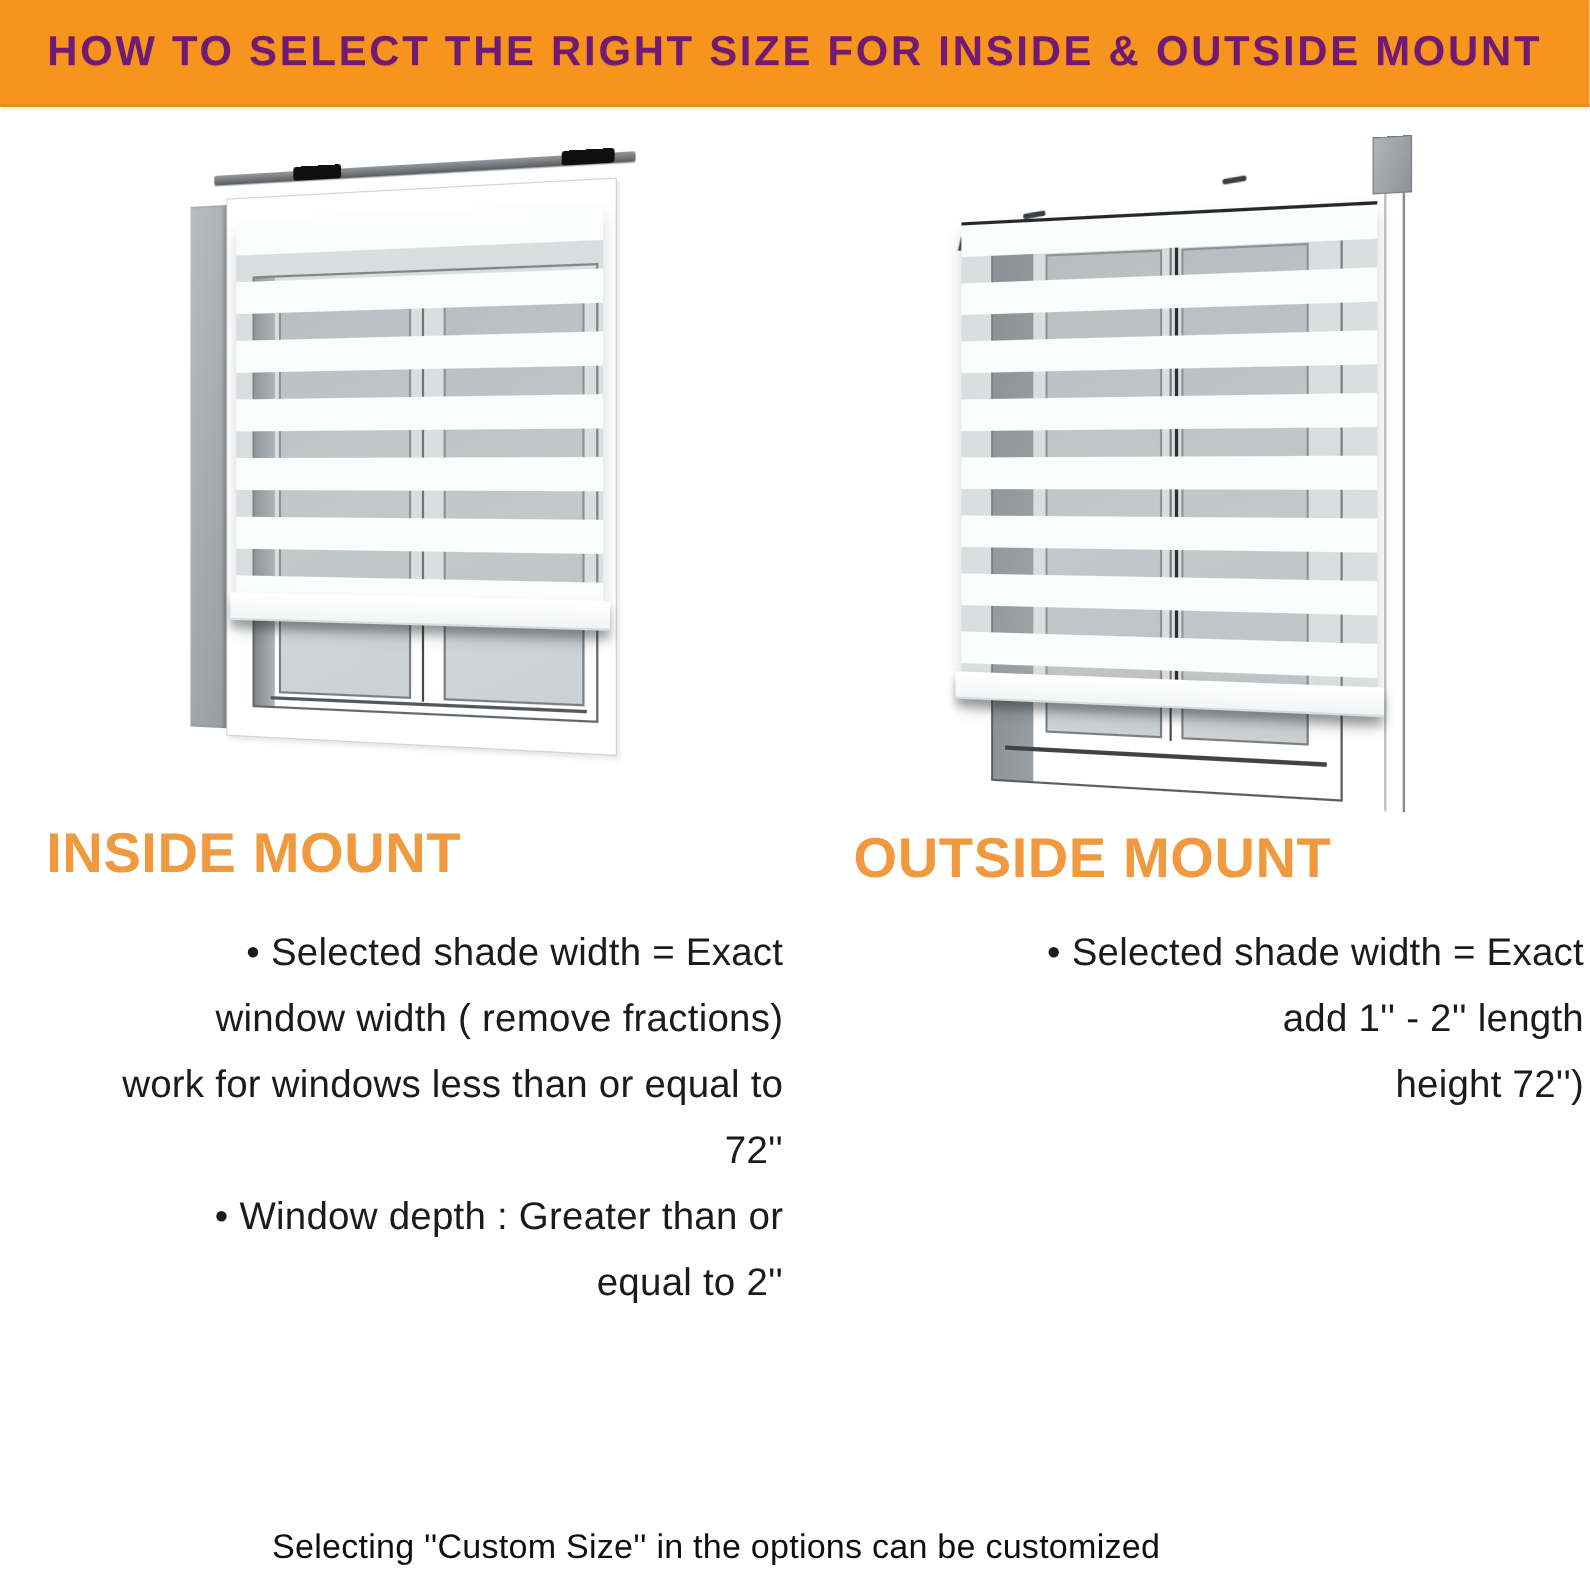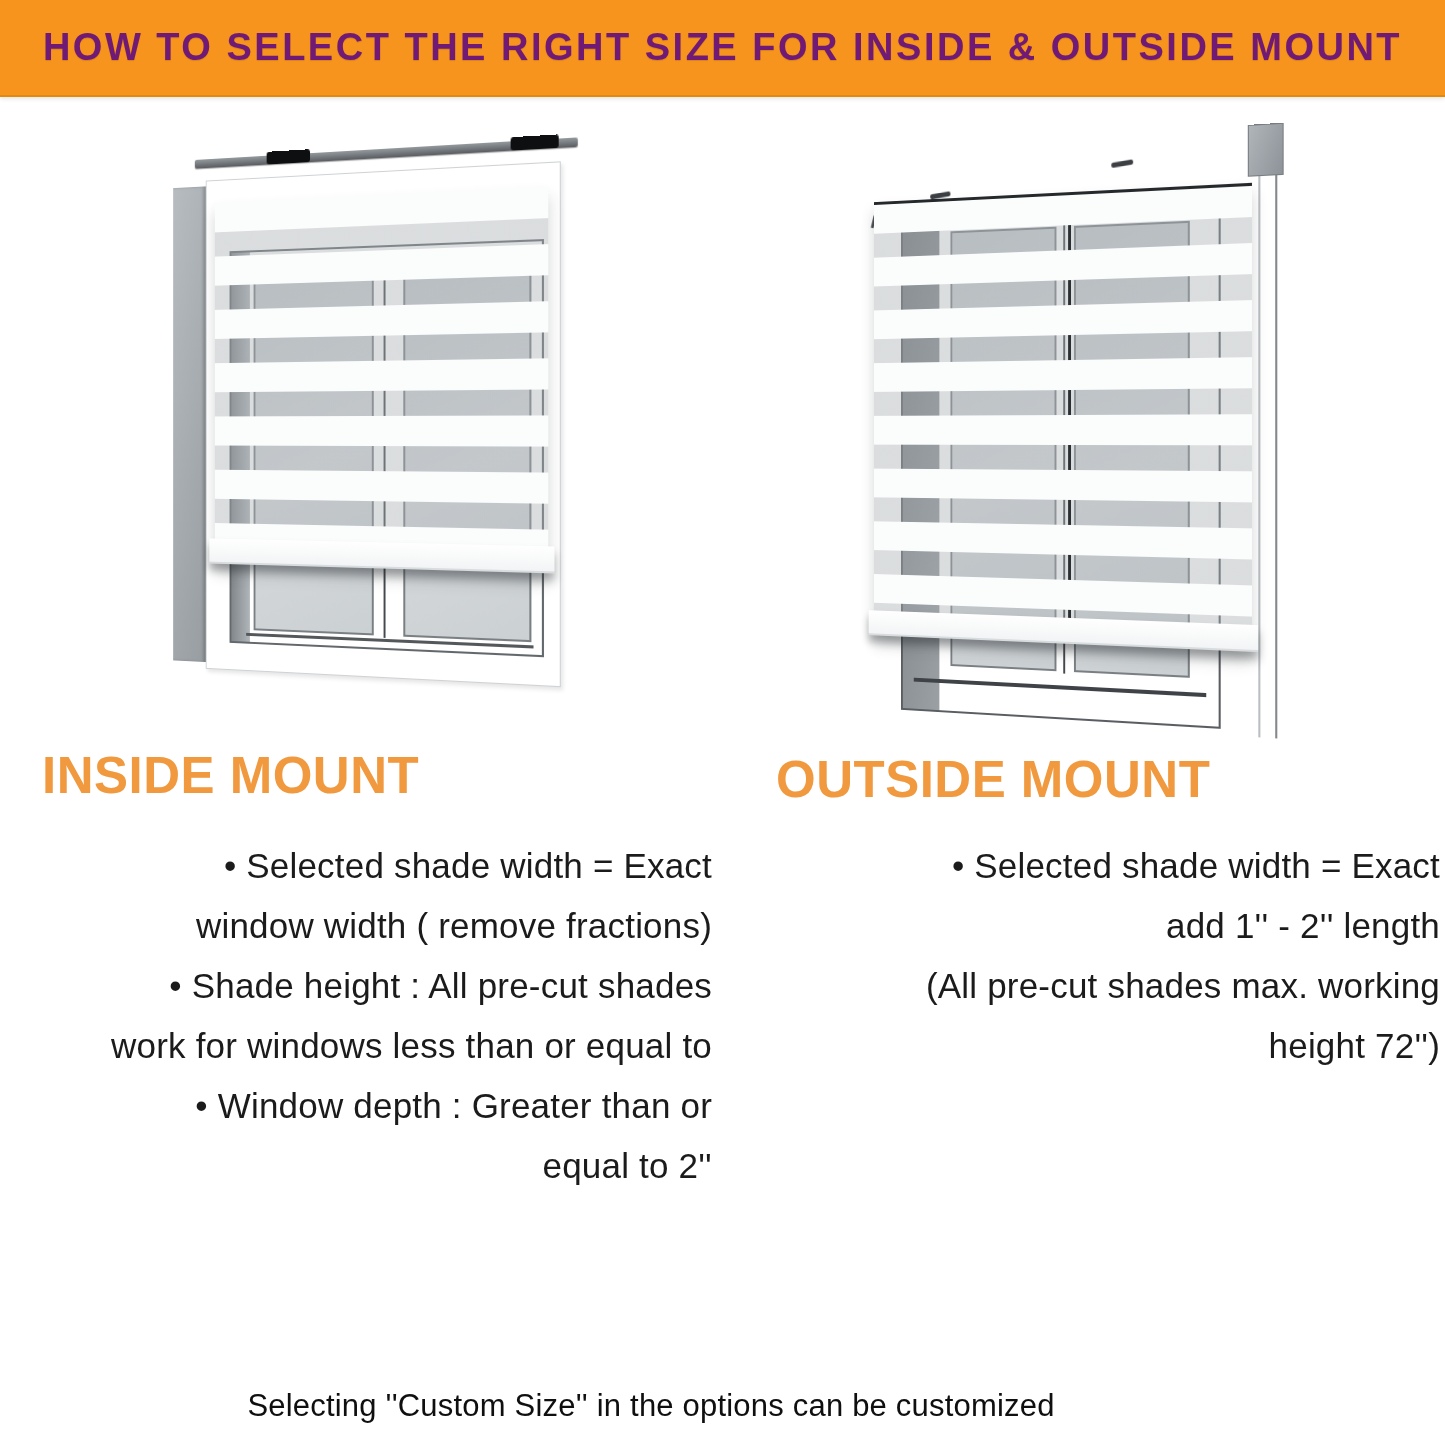--- a/index.html
+++ b/index.html
@@ -232,25 +232,24 @@
     </div>
   </div>
 </section>
 
 <h2 class="col-heading heading-inside">INSIDE MOUNT</h2>
 <h2 class="col-heading heading-outside">OUTSIDE MOUNT</h2>
 
 <div class="bullets bullets-inside">
     <div class="line">• Selected shade width = Exact</div>
     <div class="line">window width ( remove fractions)</div>
-    <div class="line">• Shade height : All pre-cut shades</div>
     <div class="line">work for windows less than or equal to</div>
+    <div class="line">72''</div>
     <div class="line">• Window depth : Greater than or</div>
     <div class="line">equal to 2''</div>
   </div>
 <div class="bullets bullets-outside">
     <div class="line">• Selected shade width = Exact</div>
     <div class="line">add 1'' - 2'' length</div>
-    <div class="line">(All pre-cut shades max. working</div>
     <div class="line">height 72'')</div>
   </div>
 
 <footer class="note">Selecting ''Custom Size'' in the options can be customized</footer>
 
 </body></html>

